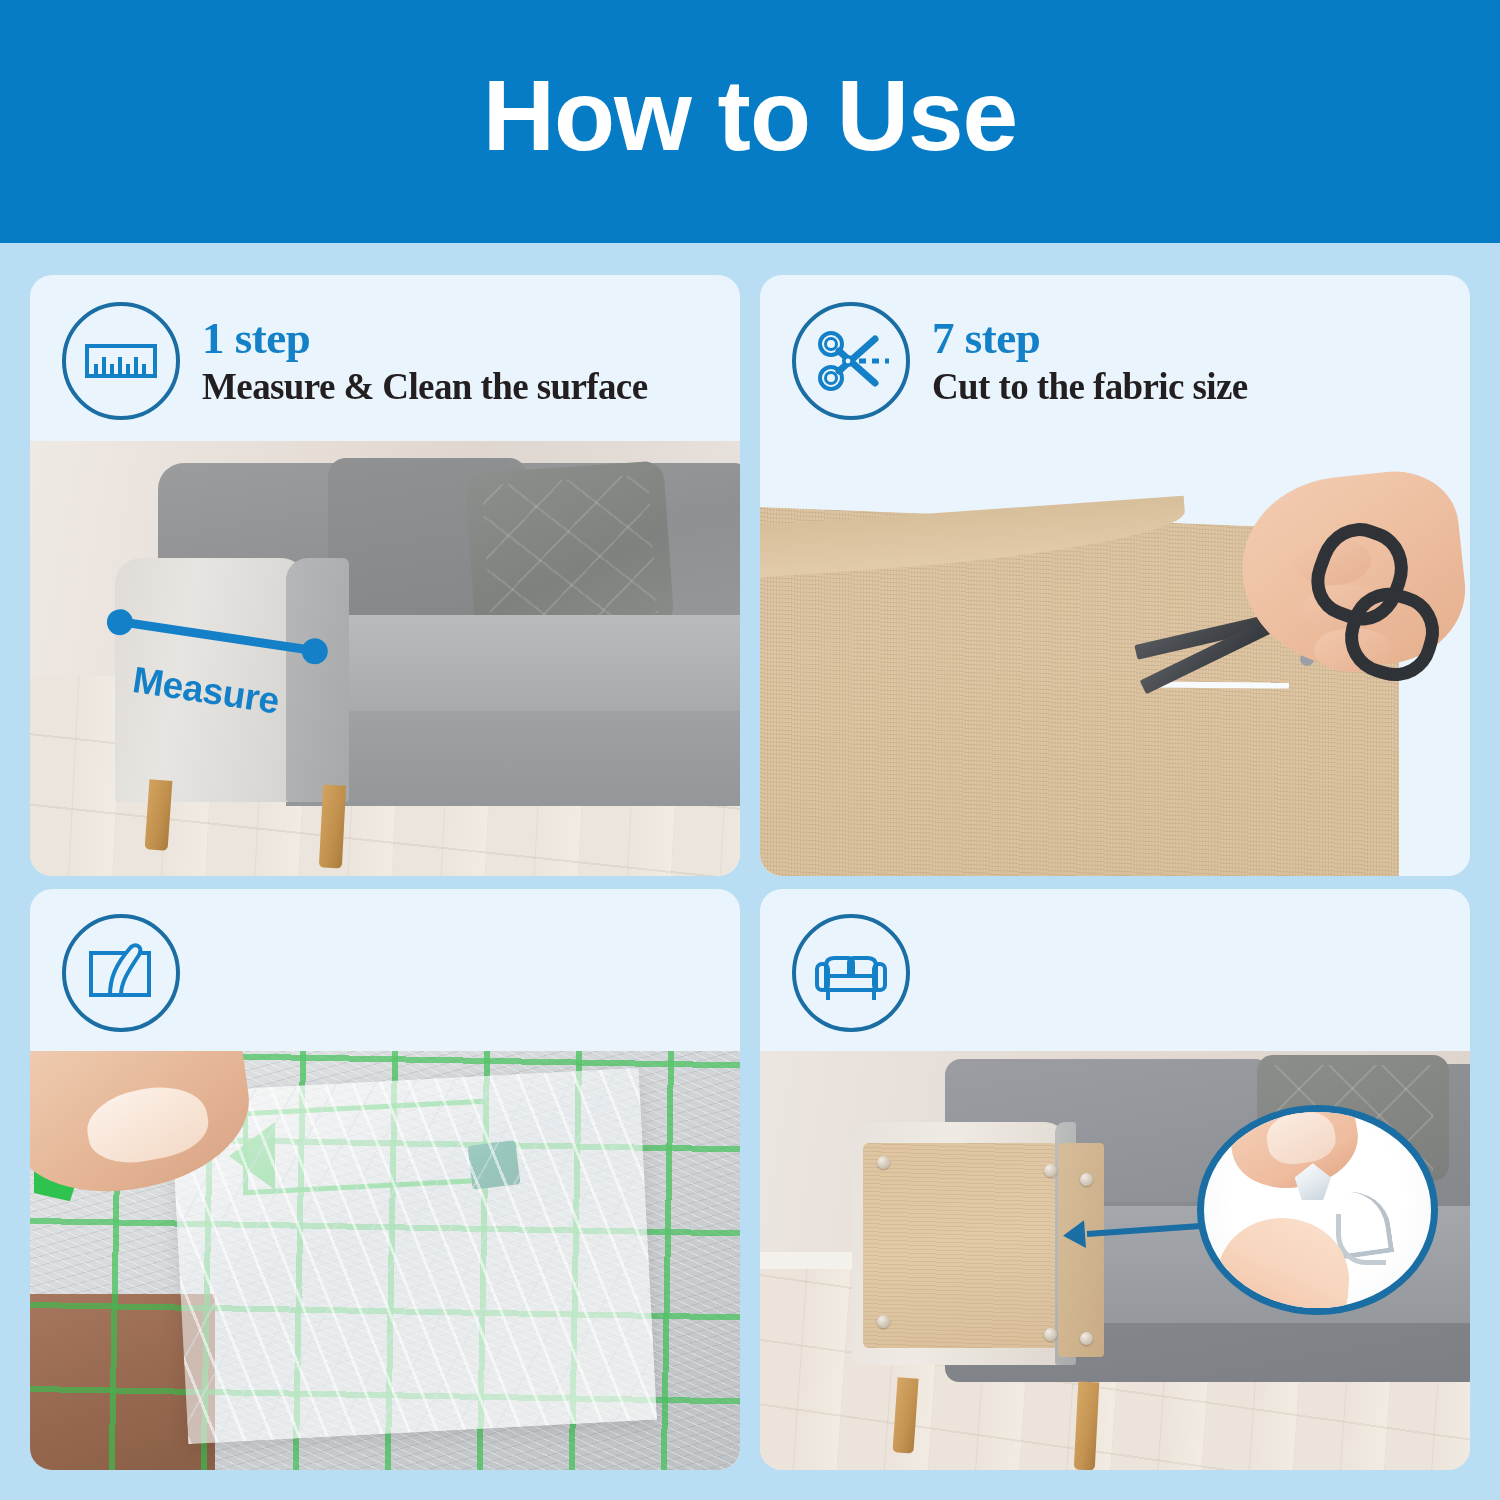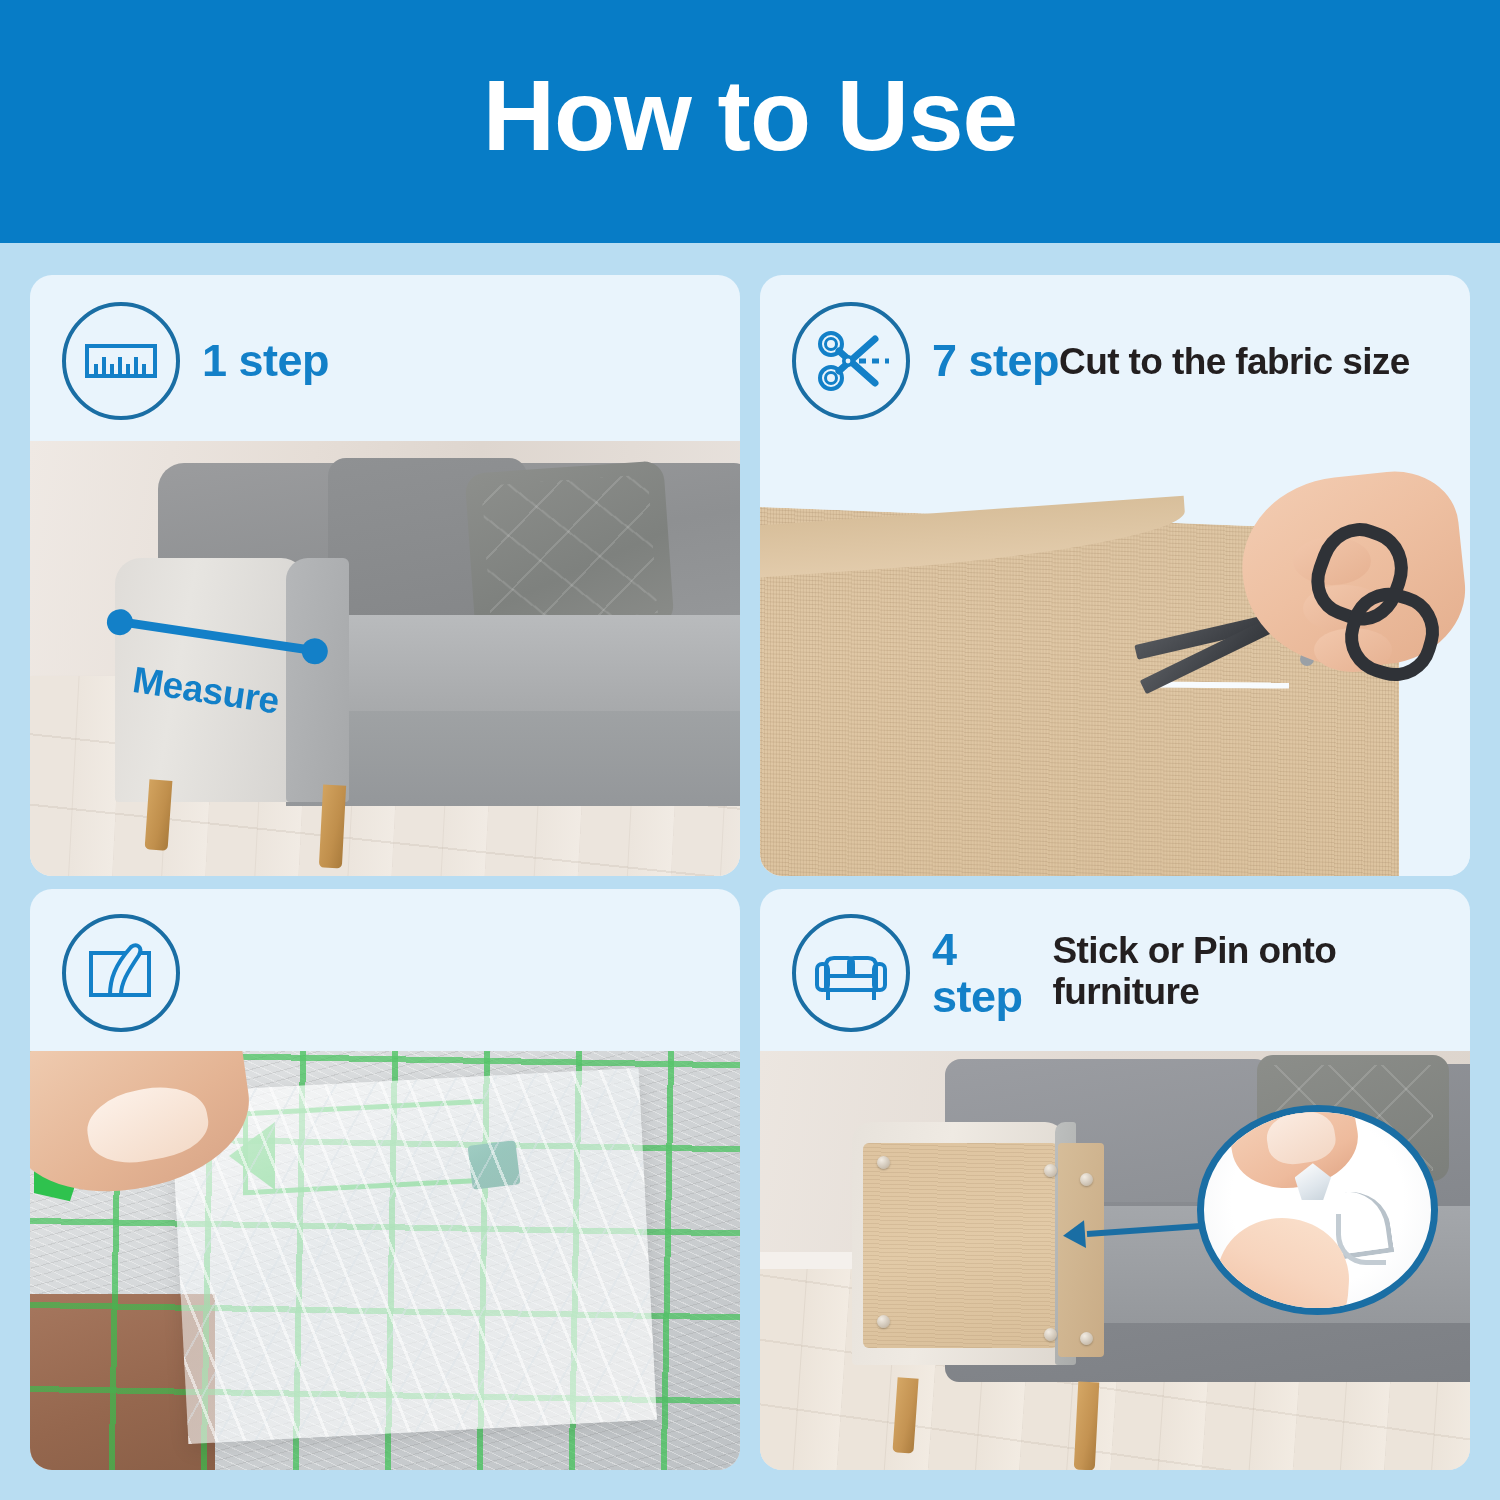--- a/index.html
+++ b/index.html
@@ -84,21 +84,23 @@
     border-radius: 50%;
     display: flex;
     align-items: center;
     justify-content: center;
   }
   .icon-circle svg { display: block; }
 
   .head-text {
     padding-left: 22px;
     display: flex;
+    flex-direction: column;
     justify-content: flex-start;
+    font-family: Liberation Serif, serif;
   }
   .step-num {
     color: #1380c8;
     font-size: 45px;
     font-weight: bold;
     line-height: 1.05;
     letter-spacing: -0.5px;
   }
   .step-desc {
     color: #231f20;
@@ -558,20 +560,21 @@
               <line x1="33" y1="57" x2="33" y2="45"></line>
               <line x1="41" y1="57" x2="41" y2="38"></line>
               <line x1="49" y1="57" x2="49" y2="45"></line>
               <line x1="57" y1="57" x2="57" y2="38"></line>
               <line x1="65" y1="57" x2="65" y2="45"></line>
             </g>
           </svg>
         </div>
         <div class="head-text">
           <div class="step-num">1 step</div>
+          <div class="step-desc">Measure &amp; Clean the surface</div>
         </div>
       </div>
 
       <div class="photo p1">
         <div class="wall"></div>
         <div class="baseboard"></div>
         <div class="floor"></div>
         <div class="back-cush"></div>
         <div class="back-cush2"></div>
         <div class="pillow"></div>
@@ -653,24 +656,20 @@
           <svg width="86" height="86" viewBox="0 0 86 86">
             <path d="M18 36 q0-8 8-8 h14 q5 0 5 6 v12 h-27 z" fill="none" stroke="#1380c8" stroke-width="4" stroke-linejoin="round"></path>
             <path d="M68 36 q0-8-8-8 h-14 q-5 0-5 6 v12 h27 z" fill="none" stroke="#1380c8" stroke-width="4" stroke-linejoin="round"></path>
             <rect x="9" y="34" width="11" height="26" rx="5" fill="none" stroke="#1380c8" stroke-width="4"></rect>
             <rect x="66" y="34" width="11" height="26" rx="5" fill="none" stroke="#1380c8" stroke-width="4"></rect>
             <rect x="18" y="46" width="50" height="14" fill="none" stroke="#1380c8" stroke-width="4"></rect>
             <line x1="20" y1="60" x2="20" y2="70" stroke="#1380c8" stroke-width="4"></line>
             <line x1="66" y1="60" x2="66" y2="70" stroke="#1380c8" stroke-width="4"></line>
           </svg>
         </div>
-        <div class="head-text">
-          <div class="step-num">4 step</div>
-          <div class="step-desc">Stick or Pin onto furniture</div>
-        </div>
       </div>
 
       <div class="photo p4">
         <div class="wall"></div>
         <div class="baseboard"></div>
         <div class="floor"></div>
         <div class="sofa-body"></div>
         <div class="sofa-back"></div>
         <div class="quilt"></div>
         <div class="seat"></div>

